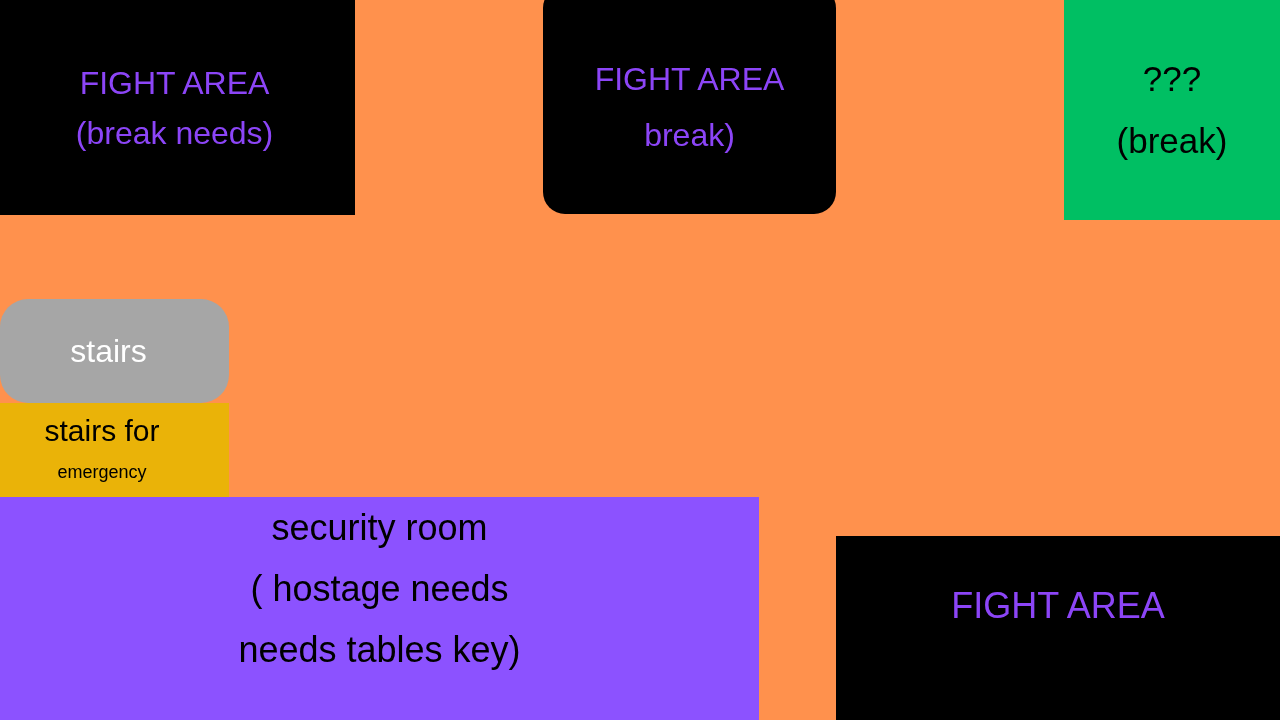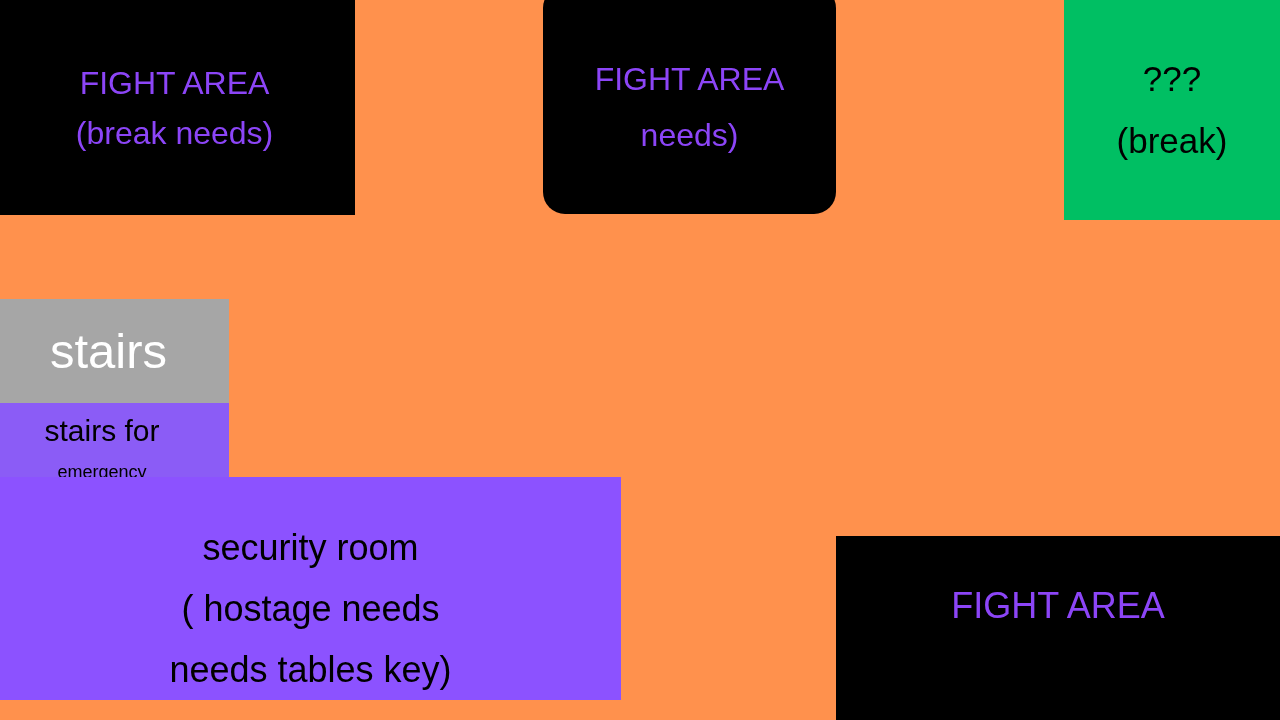--- a/index.html
+++ b/index.html
@@ -72,47 +72,47 @@
     color: #000000;
     font-size: 31px;
   }
   #room-stairs-elevator .line { line-height: 48px; }
 
   
   #room-stairs {
     left: 0px; top: 299px; width: 229px; height: 104px;
     background: #a6a6a6;
     color: #ffffff;
-    font-size: 49px;
+    font-size: 32px;
     padding-right: 12px;
+    border-radius: 28px;
   }
   #room-stairs .line { line-height: 46px; }
 
   
   #room-emergency-stairs {
     left: 0px; top: 403px; width: 229px; height: 94px;
-    background: #8b5cf6;
+    background: #eab308;
     color: #000000;
     padding-right: 25px;
   }
   #room-emergency-stairs .line-primary {
     font-size: 30px; line-height: 44px; display: block; white-space: nowrap;
   }
   #room-emergency-stairs .line-secondary {
     font-size: 18px; line-height: 38px; display: block; white-space: nowrap;
   }
 
   
   #room-security {
-    left: 0px; top: 477px; width: 621px; height: 223px;
+    left: 0px; top: 497px; width: 759px; height: 223px;
     background: #8c52ff;
     color: #000000;
     font-size: 36px;
     justify-content: flex-start;
-    padding-top: 40px;
   }
   #room-security .line { line-height: 61px; }
 
   
   #room-closed-bar {
     left: 836px; top: 536px; width: 444px; height: 184px;
     background: #000000;
     color: #8c45f7;
     font-size: 36px;
     justify-content: flex-start;
@@ -125,21 +125,21 @@
 
 <div id="map-canvas">
 
   <div class="room" id="room-break-room">
     <span class="line">FIGHT AREA</span>
     <span class="line">(break needs)</span>
   </div>
 
   <div class="room" id="room-pole-tables">
     <span class="line">FIGHT AREA</span>
-    <span class="line">needs)</span>
+    <span class="line">break)</span>
   </div>
 
   <div class="room" id="room-bronze">
     <span class="line">???</span>
     <span class="line">(break)</span>
   </div>
 
 
   <div class="room" id="room-stairs">
     <span class="line">stairs</span>

